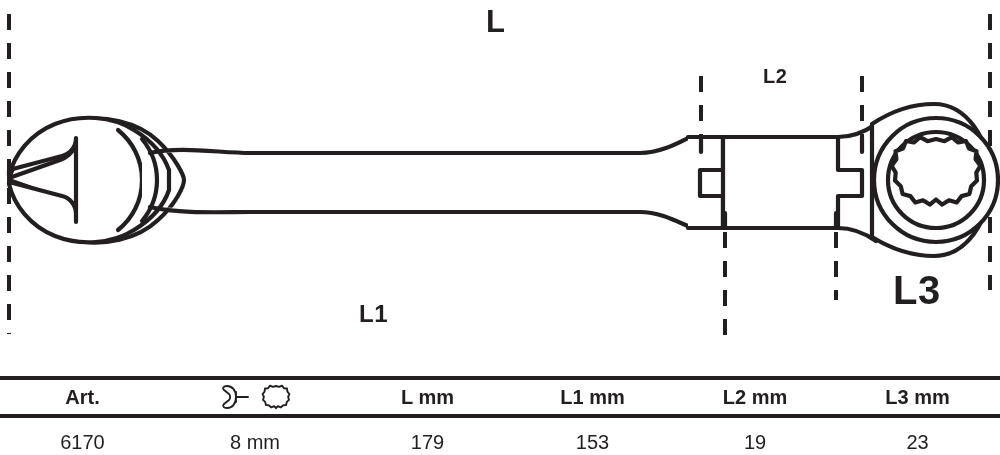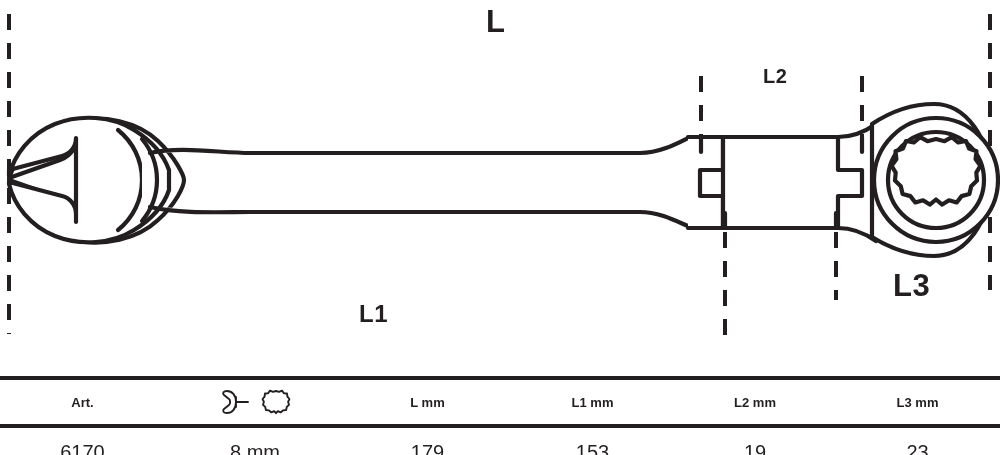--- a/index.html
+++ b/index.html
@@ -36,44 +36,44 @@
     font-family: "Liberation Sans", sans-serif;
     font-weight: bold;
     font-size: 30px;
     line-height: 1;
     color: #231f20;
     letter-spacing: 0.5px;
     white-space: nowrap;
   }
   #label-L   { left: 486px; top: 6px;   font-size: 31px; }
   #label-L2  { left: 755px; top: 66px;  font-size: 20px; margin-left: 8px; }
-  #label-L3  { left: 893px; top: 270px; font-size: 31px; }
+  #label-L3  { left: 893px; top: 270px; font-size: 40px; }
   #label-L1  { left: 359px; top: 302px; font-size: 24px; }
 
   
   #spec-table {
     position: absolute;
     left: 0;
     top: 376px;
     width: 1000px;
     border-collapse: collapse;
     table-layout: fixed;
   }
   #spec-table td, #spec-table th {
     padding: 0;
     text-align: center;
     vertical-align: middle;
   }
   .rule-row td { padding: 0; height: 4px; }
   .rule-cell { background: #231f20; height: 4px; font-size: 0; line-height: 0; }
 
   .thead-row td {
-    height: 44px;
+    height: 34px;
     font-weight: bold;
-    font-size: 13px;
+    font-size: 20px;
     color: #231f20;
   }
   .tbody-row td {
     height: 48px;
     font-weight: normal;
     font-size: 20px;
     color: #231f20;
     margin-top: 36px;
   }
   .col-art   { width: 165px; }

